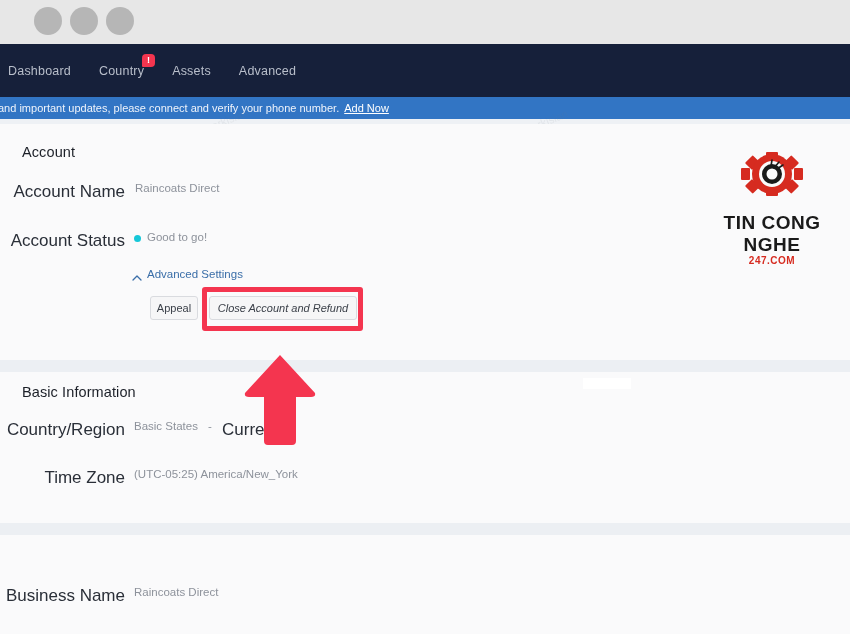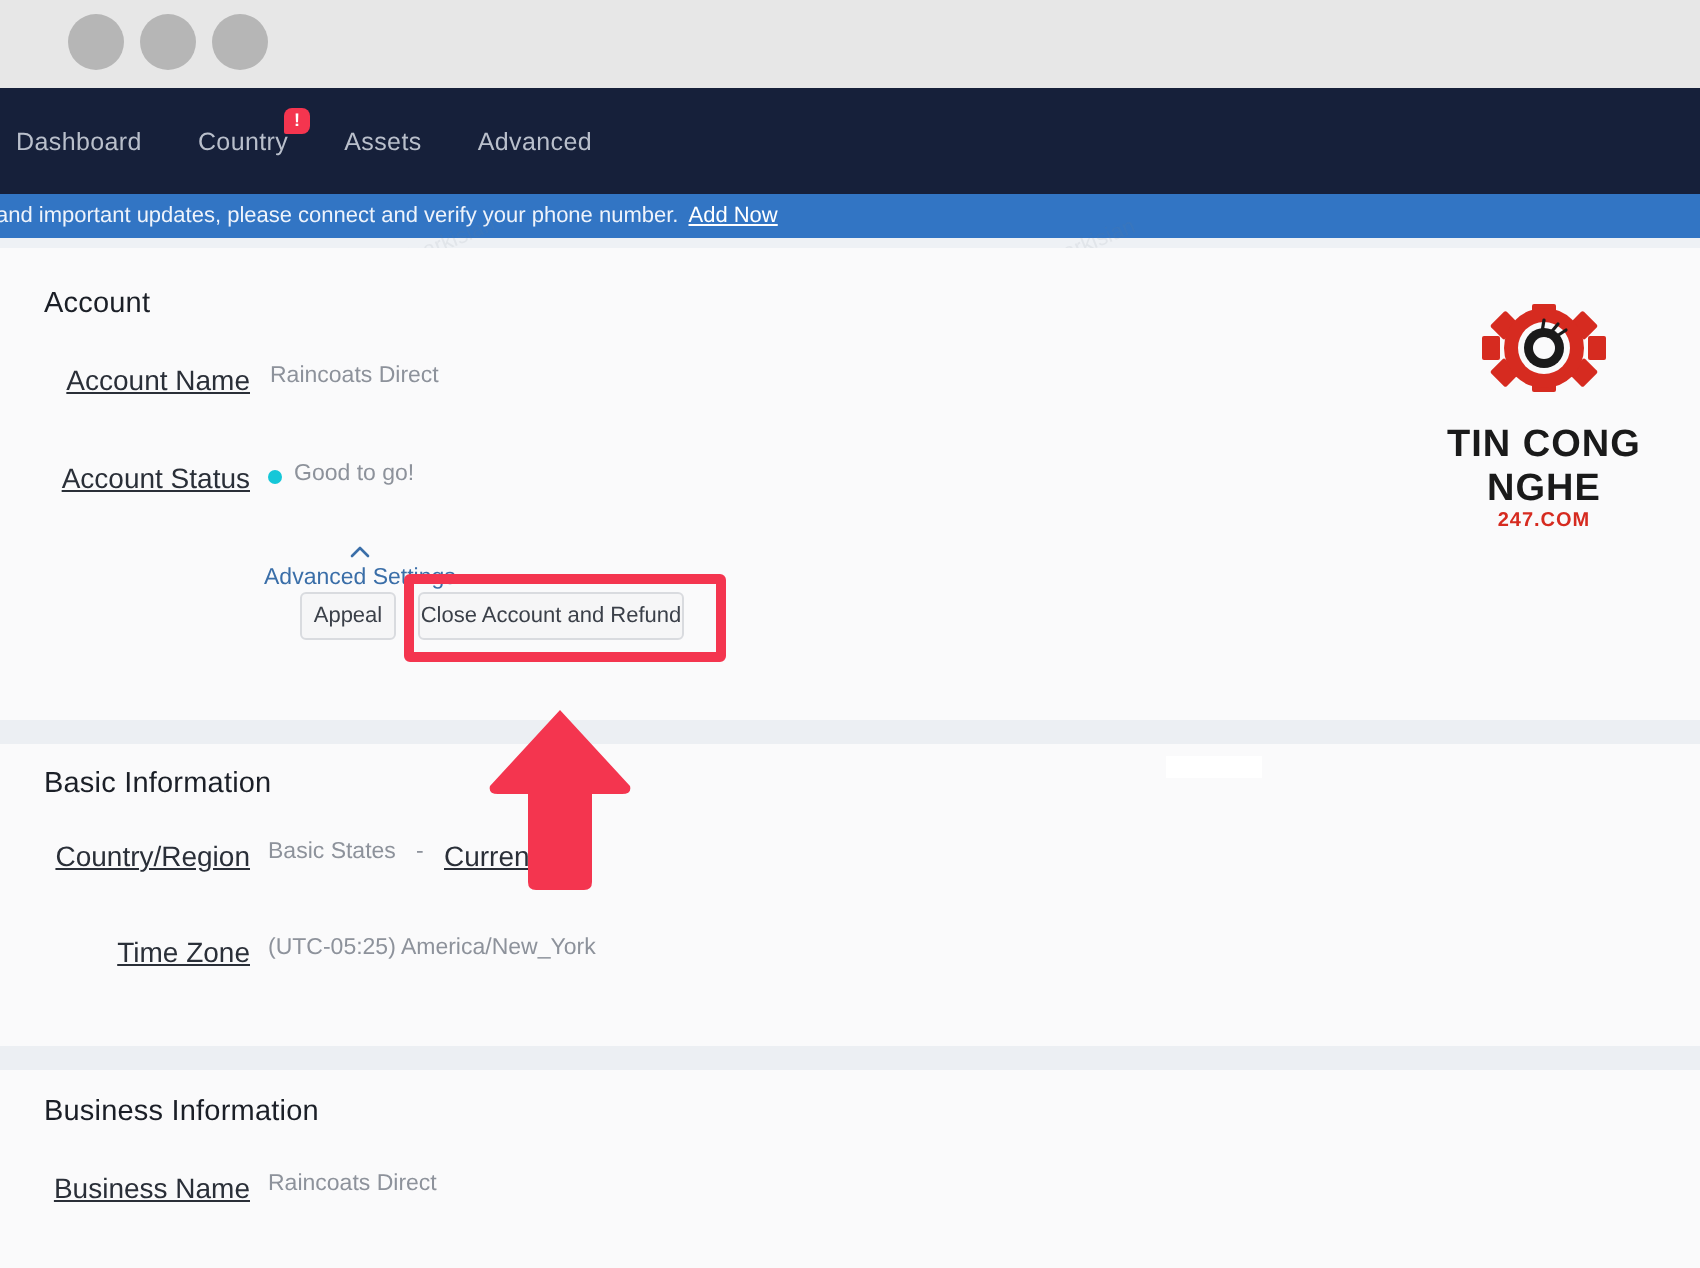--- a/index.html
+++ b/index.html
@@ -128,25 +128,24 @@
   }
   .section-title {
     position: absolute;
     font-size: 14.5px;
     color: #1b1f27;
     font-weight: 500;
     letter-spacing: .1px;
   }
   .row-label {
     position: absolute;
-    font-size: 14px;
+    font-size: 17px;
     color: #2a2f38;
     text-align: right;
     font-weight: 500;
-    text-decoration: underline;
   }
   .row-value {
     position: absolute;
     font-size: 11.5px;
     color: #8d929b;
   }
   .divider {
     position: absolute;
     left: 0;
     width: 850px;
@@ -163,21 +162,20 @@
     background: #15c7d8;
   }
 
   
   .adv {
     position: absolute;
     display: flex;
     align-items: center;
     gap: 5px;
     cursor: pointer;
-    flex-direction: column;
   }
   .adv-label {
     font-size: 11.5px;
     color: #3a6ea8;
   }
   .chev {
     width: 10px;
     height: 10px;
     display: inline-block;
   }
@@ -329,21 +327,21 @@
       <div class="adv" style="left:132px; top:144px;">
         <span class="chev">
           <svg width="10" height="10" viewBox="0 0 10 10">
             <path d="M1 7 L5 3 L9 7" stroke="#3a6ea8" stroke-width="1.3" fill="none" stroke-linecap="round" stroke-linejoin="round"></path>
           </svg>
         </span>
         <span class="adv-label">Advanced Settings</span>
       </div>
 
       <div class="btn" style="left:150px; top:172px; width:48px; height:24px;">Appeal</div>
-      <div class="btn" style="left:209px; top:172px; width:133px; height:24px;">Close Account and Refund</div>
+      <div class="btn" style="left:209px; top:172px; width:148px; height:24px;font-style:italic;">Close Account and Refund</div>
 
       <div class="highlight-box" style="left:202px; top:163px; width:161px; height:44px;"></div>
     </div>
 
     <div class="divider" style="top:236px;"></div>
 
     <div class="card" style="top:248px; height:155px;">
 
       <div class="redaction" style="left:583px; top:6px; width:48px; height:11px;"></div>
 
@@ -355,21 +353,20 @@
       <div class="row-label" style="left:222px; top:48px; width:52px; text-align:left;">Currency</div>
       <div class="row-value" style="left:280px; top:48px;"></div>
 
       <div class="row-label" style="left:0px; top:96px; width:125px;">Time Zone</div>
       <div class="row-value" style="left:134px; top:96px;">(UTC-05:25) America/New_York</div>
     </div>
 
     <div class="divider" style="top:399px;"></div>
 
     <div class="card" style="top:411px; height:99px;">
-      <div class="section-title" style="left:22px; top:13px;">Business Information</div>
 
       <div class="row-label" style="left:0px; top:51px; width:125px;">Business Name</div>
       <div class="row-value" style="left:134px; top:51px;">Raincoats Direct</div>
     </div>
   </div>
 
   <div class="arrow-annot" style="left:243px; top:355px; width:74px; height:90px;">
     <svg width="74" height="90" viewBox="0 0 74 90">
       <path d="M37 0 L72 38 Q73 42 68 42 L53 42 L53 86 Q53 90 49 90 L25 90 Q21 90 21 86 L21 42 L6 42 Q1 42 2 38 Z" fill="#f4354f"></path>
     </svg>

